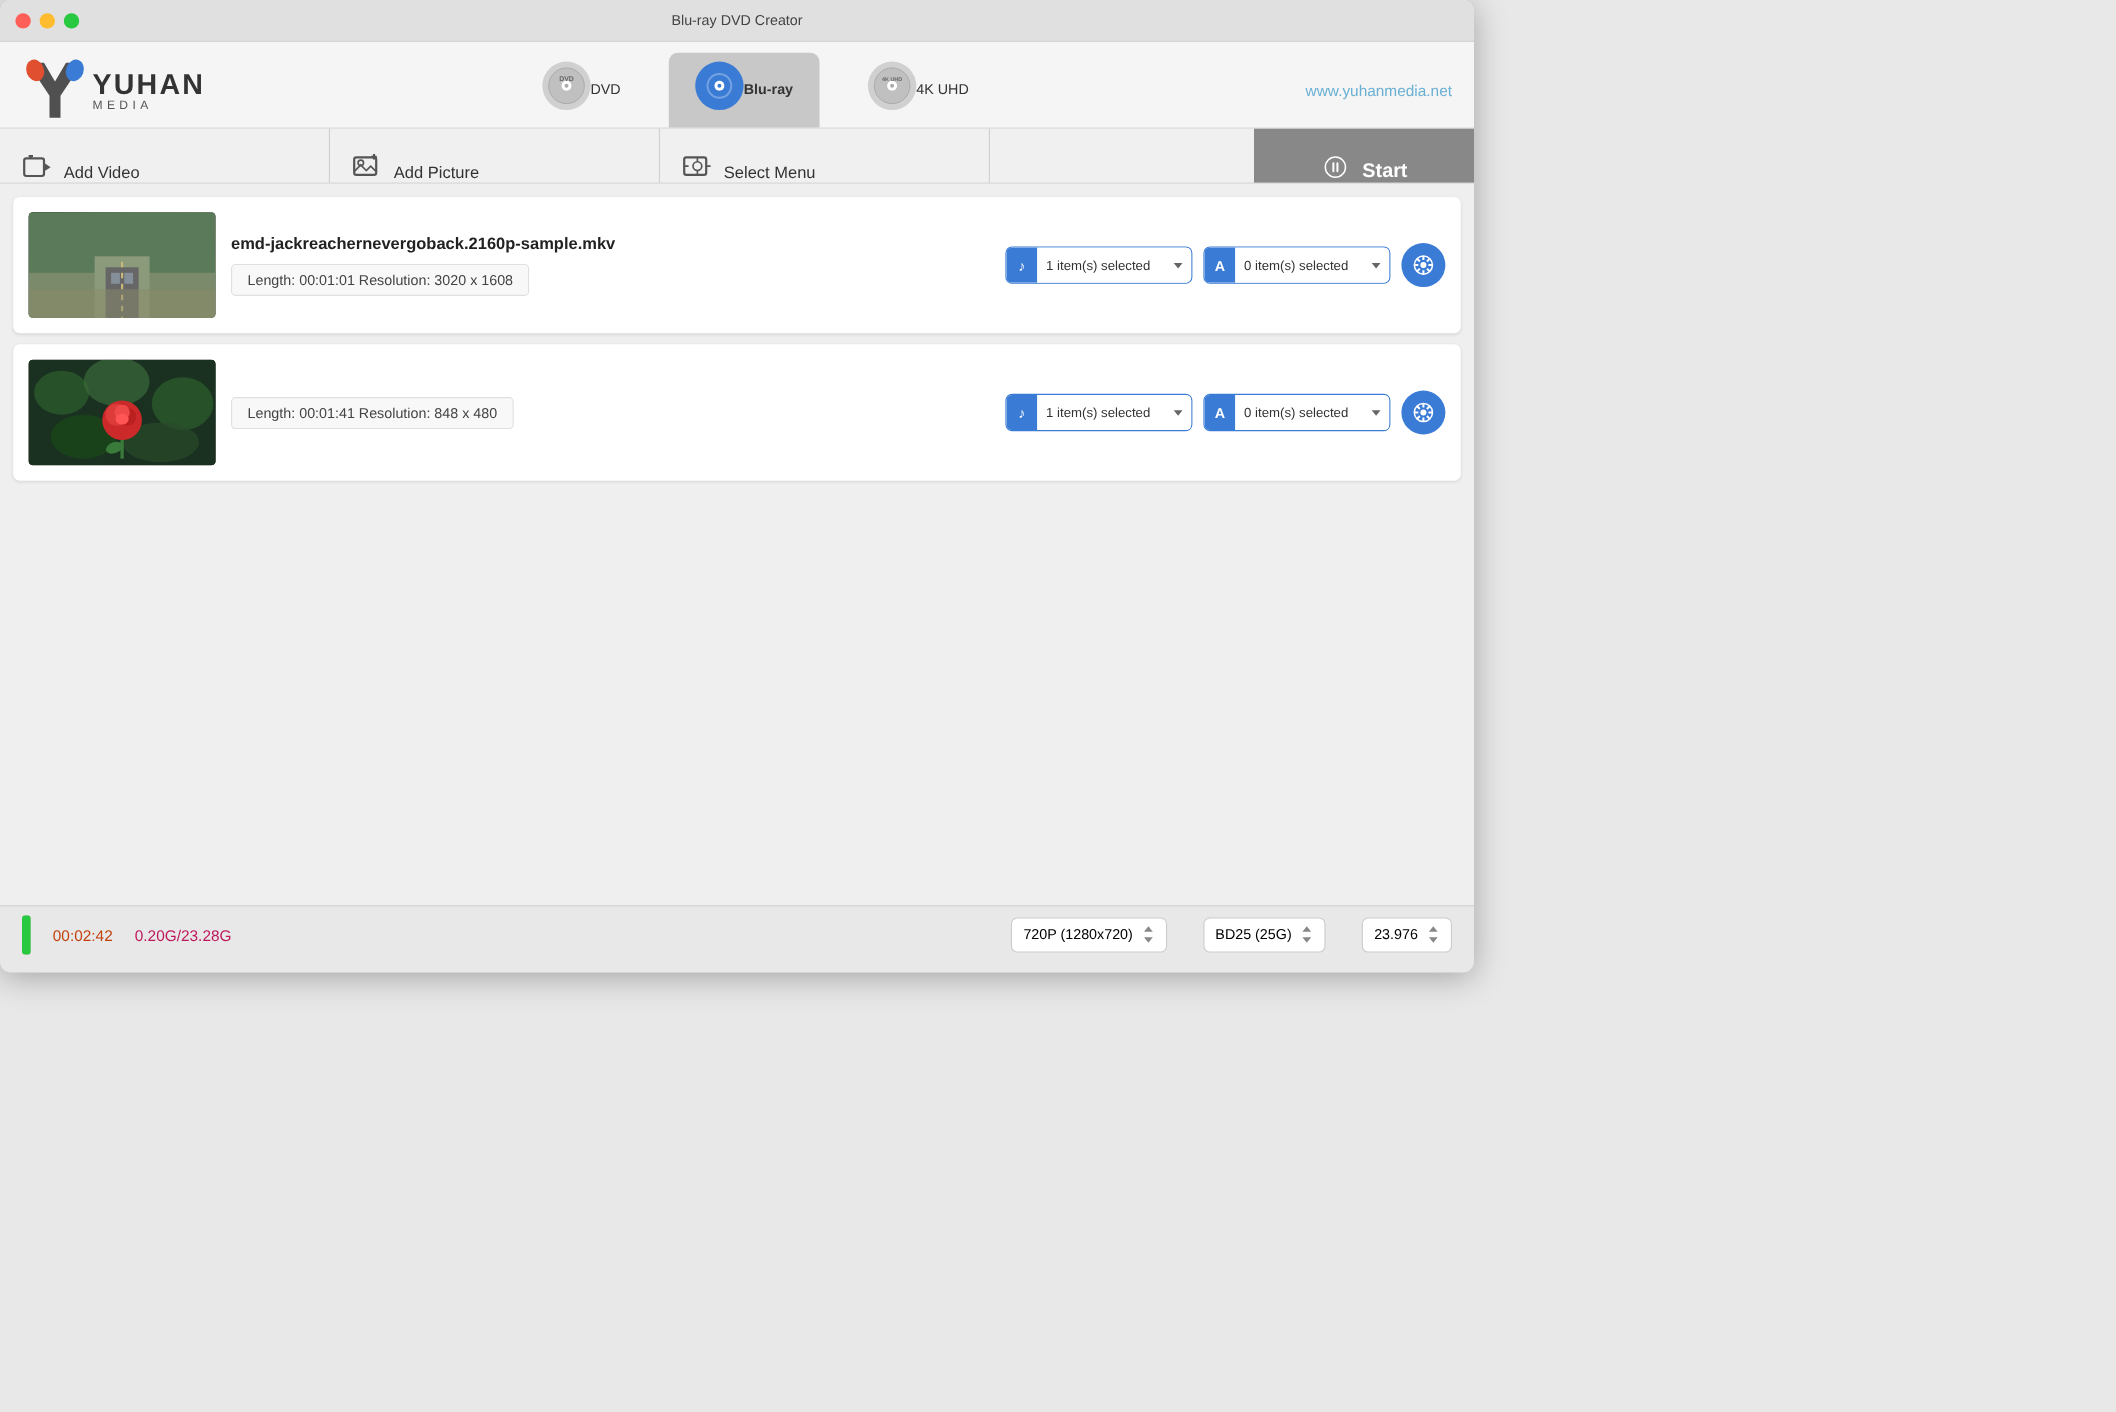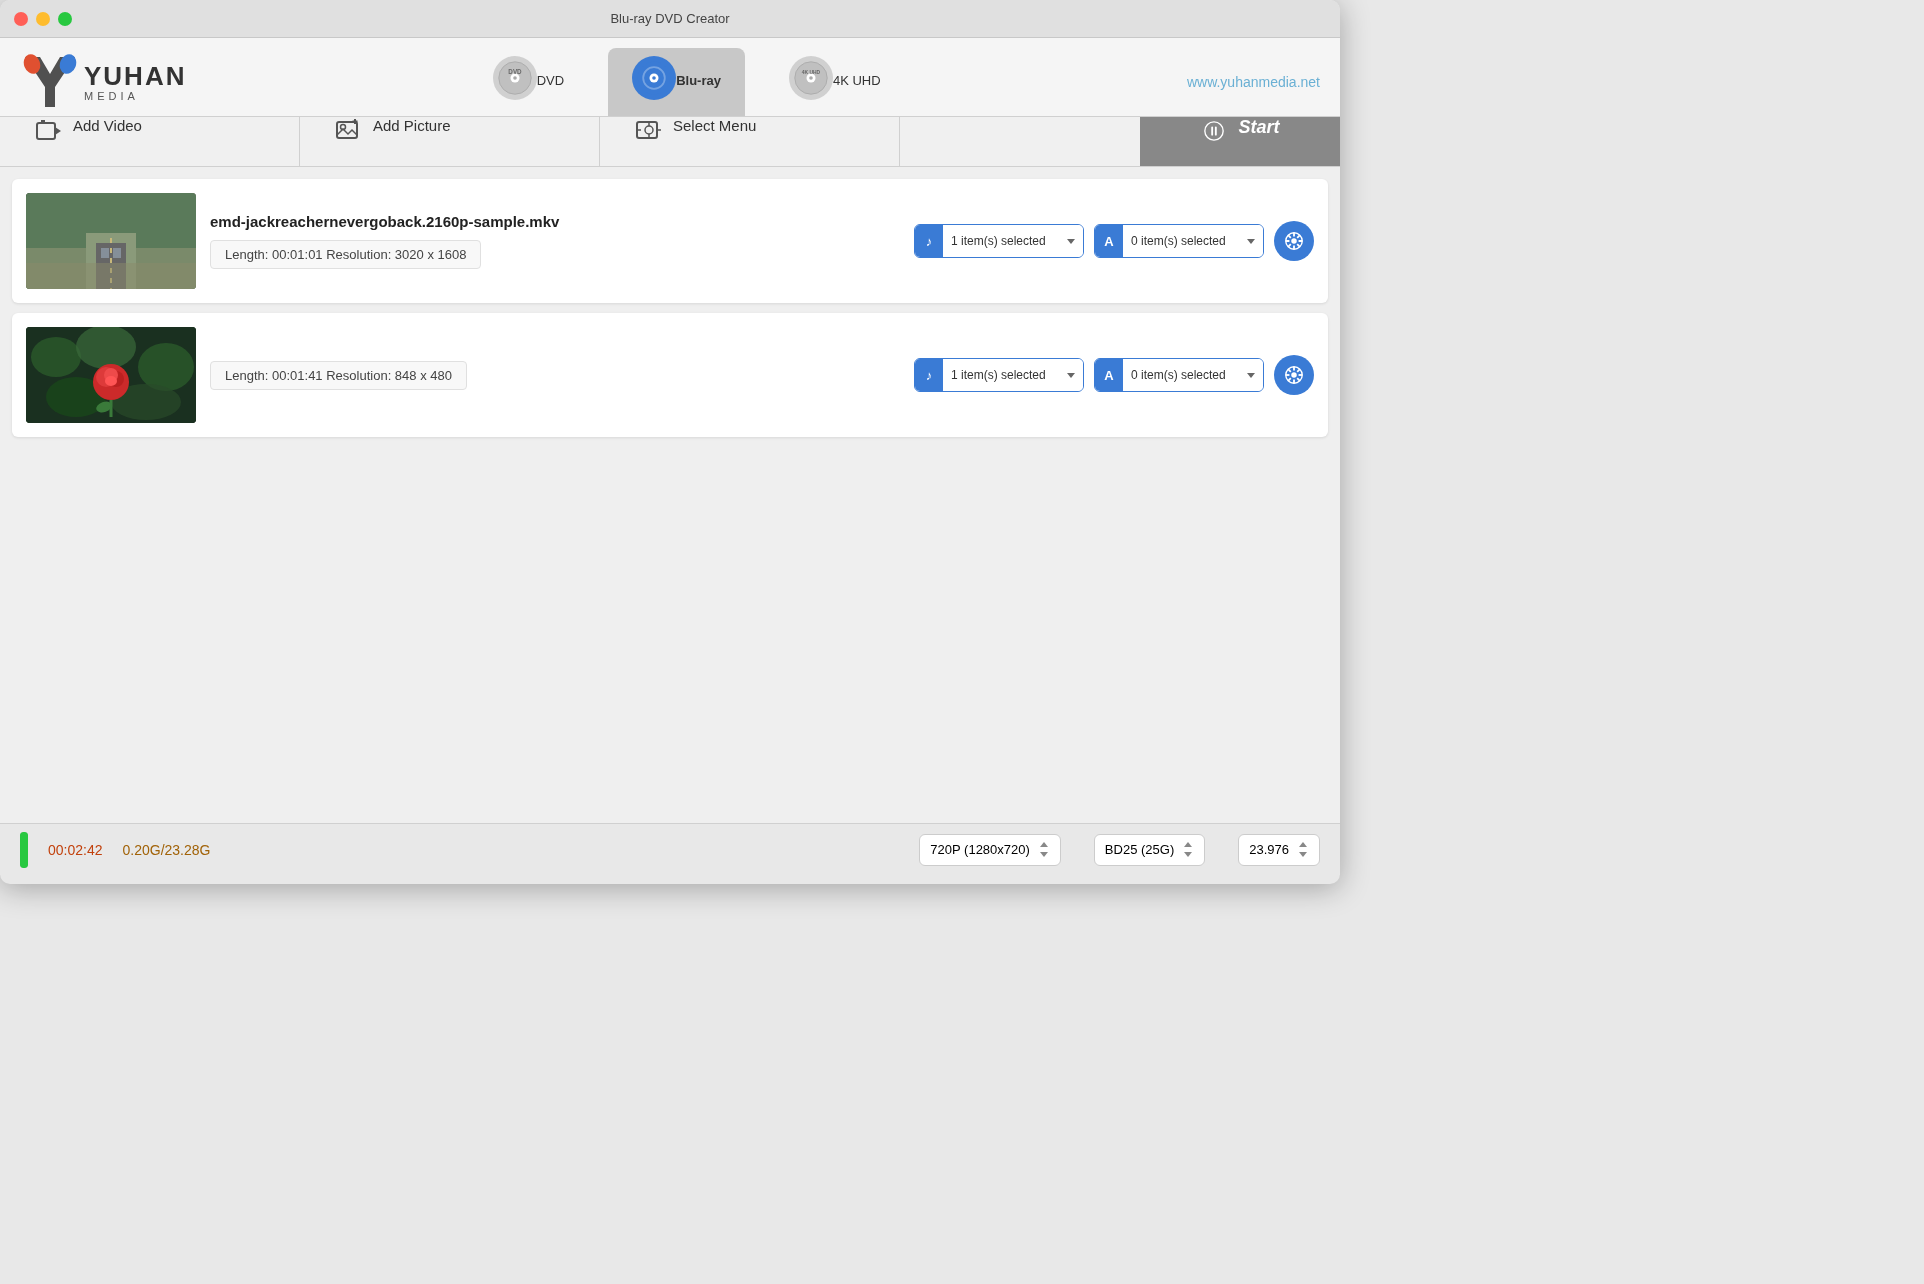--- a/index.html
+++ b/index.html
@@ -133,37 +133,36 @@
 
     
     .toolbar {
       display: flex;
       background: #f0f0f0;
       border-bottom: 1px solid #d0d0d0;
       height: 50px;
     }
     .toolbar-item {
       display: flex;
-      align-items: flex-start;
+      align-items: flex-end;
       gap: 10px;
-      padding: 0 35px;
+      padding: 0 20px;
       cursor: pointer;
       border-right: 1px solid #d0d0d0;
       flex: 1;
       max-width: 300px;
     }
     .toolbar-item.start-btn {
       background: #888;
       justify-content: center;
       max-width: none;
       flex: none;
       width: 200px;
       border-right: none;
       margin-left: auto;
-      font-style: italic;
     }
     .toolbar-icon {
       width: 28px;
       height: 28px;
       display: flex;
       align-items: center;
       justify-content: center;
     }
     .toolbar-label {
       font-size: 15px;
@@ -319,21 +318,21 @@
       height: 100%;
       border-radius: 3px;
     }
     .status-time {
       font-size: 14px;
       color: #c2410c;
       text-align: center;
     }
     .status-size {
       font-size: 14px;
-      color: #a16207;
+      color: #be185d;
     }
     .status-spacer { flex: 1; }
     .status-select {
       display: flex;
       align-items: center;
       background: white;
       border: 1px solid #ccc;
       border-radius: 6px;
       padding: 4px 10px;
       font-size: 13px;

